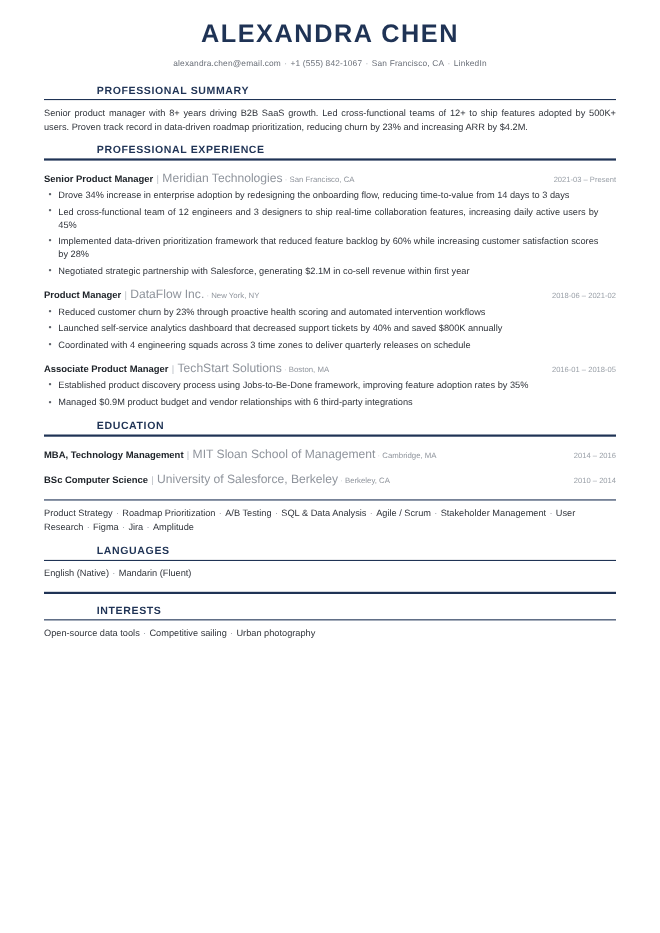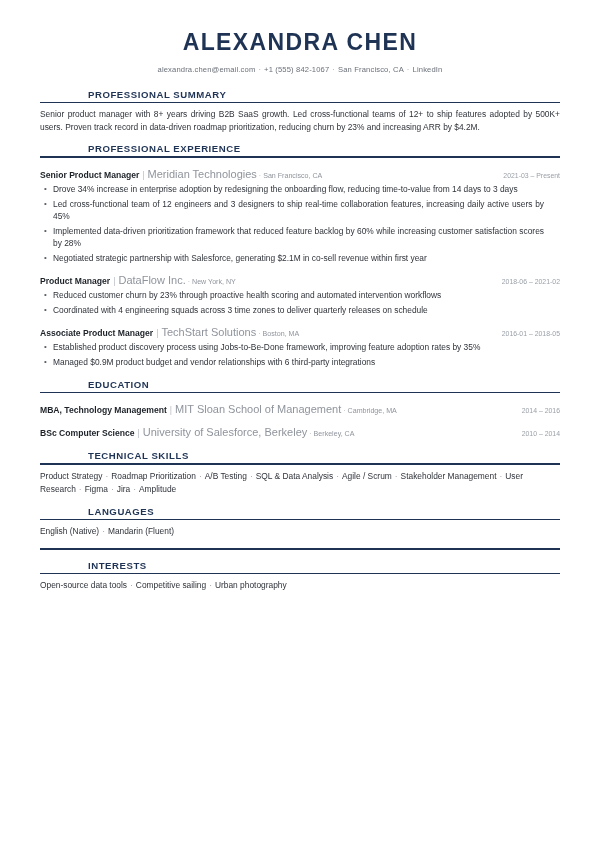--- a/index.html
+++ b/index.html
@@ -13,21 +13,21 @@
   body {
     font-family: "Liberation Sans", sans-serif;
     color: #333333;
     -webkit-font-smoothing: antialiased;
   }
 
   .page {
     width: 600px;
     height: 715px;
     background: #ffffff;
-    padding: 28px 40px 0 40px;
+    padding: 16px 40px 0 40px;
     position: relative;
     overflow: hidden;
   }
 
   
   .resume-header {
     text-align: center;
     padding-bottom: 4px;
   }
 
@@ -216,20 +216,21 @@
             <li>Negotiated strategic partnership with Salesforce, generating $2.1M in co-sell revenue within first year</li>
           </ul>
         </div>
         <div class="entry">
           <div class="entry-head">
             <div class="entry-head-left"><span class="entry-role">Product Manager</span><span class="entry-pipe">|</span><span class="entry-org">DataFlow Inc.</span><span class="entry-loc-sep">·</span><span class="entry-loc">New York, NY</span></div>
             <div class="entry-dates">2018-06 – 2021-02</div>
           </div>
           <ul class="bullets">
             <li>Reduced customer churn by 23% through proactive health scoring and automated intervention workflows</li>
+            <li>Launched self-service analytics dashboard that decreased support tickets by 40% and saved $800K annually</li>
             <li>Coordinated with 4 engineering squads across 3 time zones to deliver quarterly releases on schedule</li>
           </ul>
         </div>
         <div class="entry">
           <div class="entry-head">
             <div class="entry-head-left"><span class="entry-role">Associate Product Manager</span><span class="entry-pipe">|</span><span class="entry-org">TechStart Solutions</span><span class="entry-loc-sep">·</span><span class="entry-loc">Boston, MA</span></div>
             <div class="entry-dates">2016-01 – 2018-05</div>
           </div>
           <ul class="bullets">
             <li>Established product discovery process using Jobs-to-Be-Done framework, improving feature adoption rates by 35%</li>
@@ -252,21 +253,20 @@
         <div class="entry">
           <div class="entry-head">
             <div class="entry-head-left"><span class="entry-role">BSc Computer Science</span><span class="entry-pipe">|</span><span class="entry-org">University of Salesforce, Berkeley</span><span class="entry-loc-sep">·</span><span class="entry-loc">Berkeley, CA</span></div>
             <div class="entry-dates">2010 – 2014</div>
           </div>
         </div>
       </div>
   </div>
 
   <div class="section">
-    <div class="section-title">TECHNICAL SKILLS</div>
     <div class="section-rule"></div>
     <div class="section-body">
       <div class="inline-list" id="skills-list"><span>Product Strategy</span><span class="dot-sep">·</span><span>Roadmap Prioritization</span><span class="dot-sep">·</span><span>A/B Testing</span><span class="dot-sep">·</span><span>SQL &amp; Data Analysis</span><span class="dot-sep">·</span><span>Agile / Scrum</span><span class="dot-sep">·</span><span>Stakeholder Management</span><span class="dot-sep">·</span><span>User Research</span><span class="dot-sep">·</span><span>Figma</span><span class="dot-sep">·</span><span>Jira</span><span class="dot-sep">·</span><span>Amplitude</span></div>
     </div>
   </div>
 
   <div class="section">
     <div class="section-title">LANGUAGES</div>
     <div class="section-rule"></div>
     <div class="section-body">

